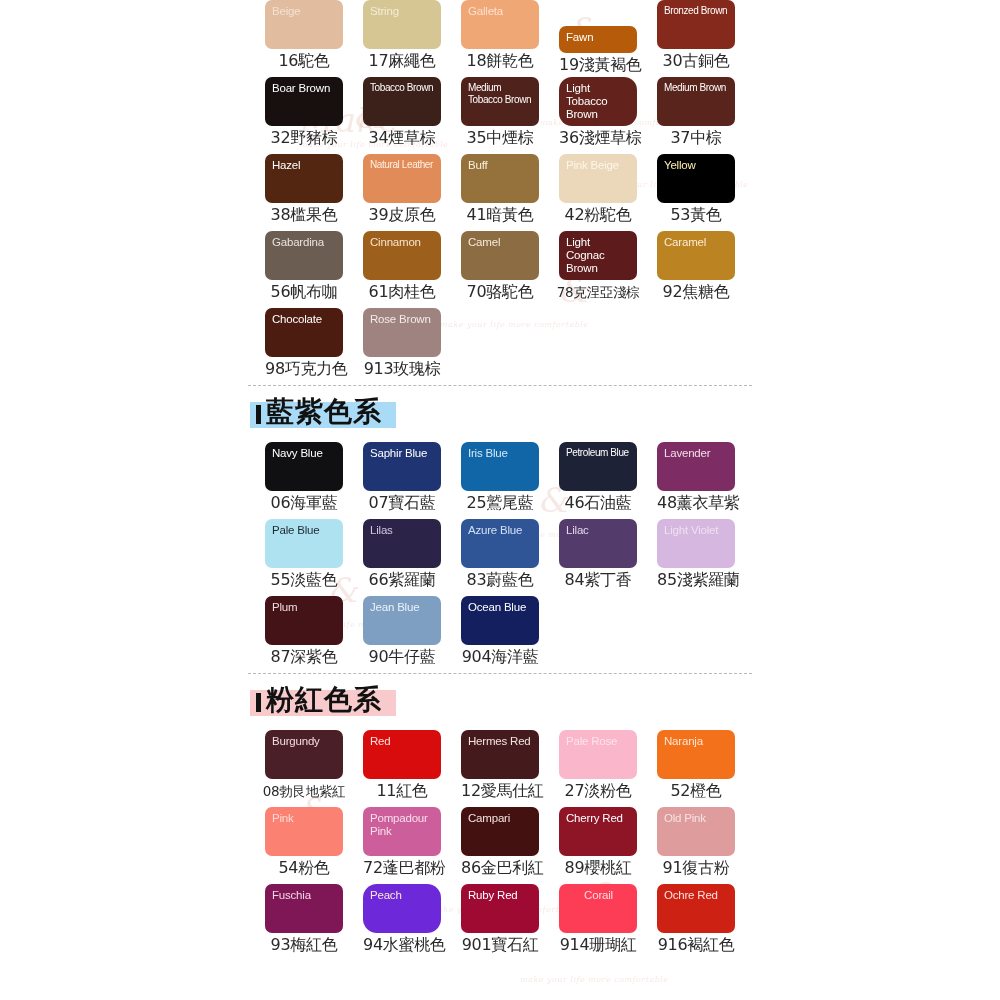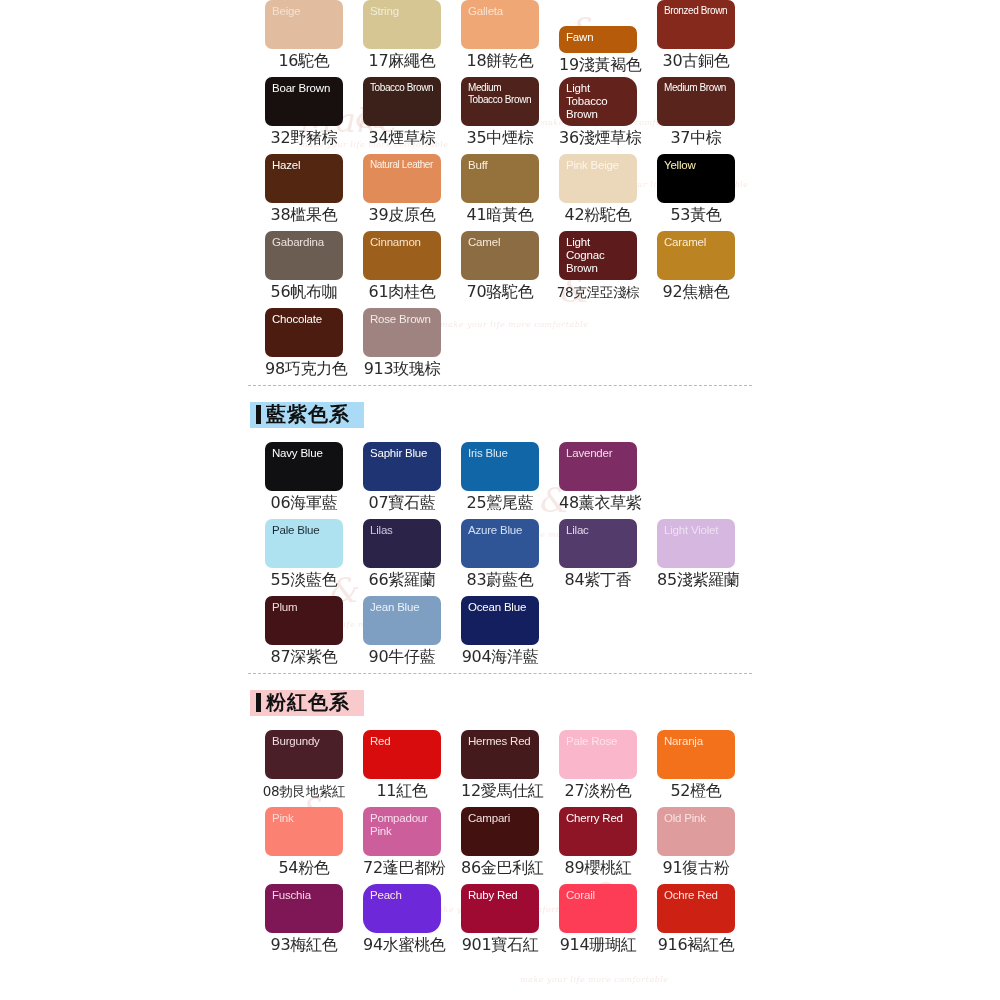--- a/index.html
+++ b/index.html
@@ -99,21 +99,21 @@
   .divider {
     margin: 0 248px 0 248px;
     border-top: 1px dashed #b9b9b9;
     height: 0;
   }
 
   .section-header {
     margin-left: 250px;
     display: inline-block;
     padding: 3px 14px 4px 6px;
-    font-size: 20px;
+    font-size: 28px;
     font-weight: bold;
     letter-spacing: 1px;
     color: #111111;
     font-family: "DejaVu Sans", "Liberation Sans", sans-serif;
   }
   .section-header .bar {
     display: inline-block;
     width: 5px;
     height: 19px;
     background: #111111;
@@ -308,20 +308,26 @@
             </div>
             <div class="swatch-code">07寶石藍</div>
           </div>
           <div class="cell">
             <div class="swatch" style="background: rgb(17, 102, 168);">
               <span class="swatch-name" style="color: rgb(215, 232, 245);">Iris Blue</span>
             </div>
             <div class="swatch-code">25鷲尾藍</div>
           </div>
           <div class="cell">
+            <div class="swatch" style="background: rgb(30, 34, 54);">
+              <span class="swatch-name sm" style="color: rgb(255, 255, 255);">Petroleum Blue</span>
+            </div>
+            <div class="swatch-code">46石油藍</div>
+          </div>
+          <div class="cell">
             <div class="swatch" style="background: rgb(125, 45, 99);">
               <span class="swatch-name" style="color: rgb(243, 221, 235);">Lavender</span>
             </div>
             <div class="swatch-code">48薰衣草紫</div>
           </div>
         </div>
         <div class="row">
           <div class="cell">
             <div class="swatch" style="background: rgb(174, 226, 240);">
               <span class="swatch-name" style="color: rgb(26, 42, 51);">Pale Blue</span>
@@ -457,21 +463,21 @@
             <div class="swatch-code">94水蜜桃色</div>
           </div>
           <div class="cell">
             <div class="swatch" style="background: rgb(159, 10, 51);">
               <span class="swatch-name" style="color: rgb(255, 255, 255);">Ruby Red</span>
             </div>
             <div class="swatch-code">901寶石紅</div>
           </div>
           <div class="cell">
             <div class="swatch" style="background: rgb(253, 61, 86);">
-              <span class="swatch-name" style="color: rgb(255, 217, 222);">Corail</span>
+              <span class="swatch-name" style="color: rgb(255, 217, 222); text-align: center;">Corail</span>
             </div>
             <div class="swatch-code">914珊瑚紅</div>
           </div>
           <div class="cell">
             <div class="swatch" style="background: rgb(205, 33, 20);">
               <span class="swatch-name" style="color: rgb(255, 226, 221);">Ochre Red</span>
             </div>
             <div class="swatch-code">916褐紅色</div>
           </div>
         </div>

